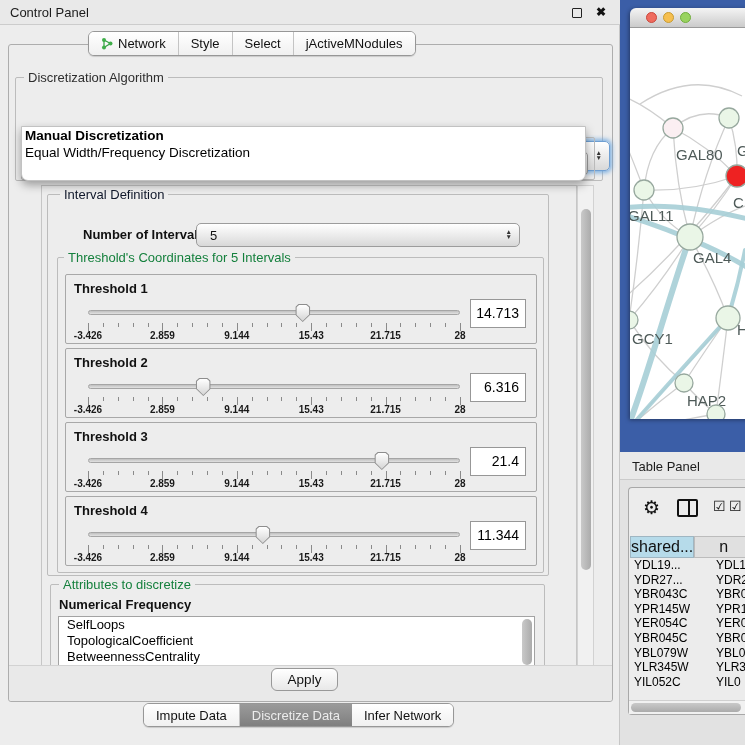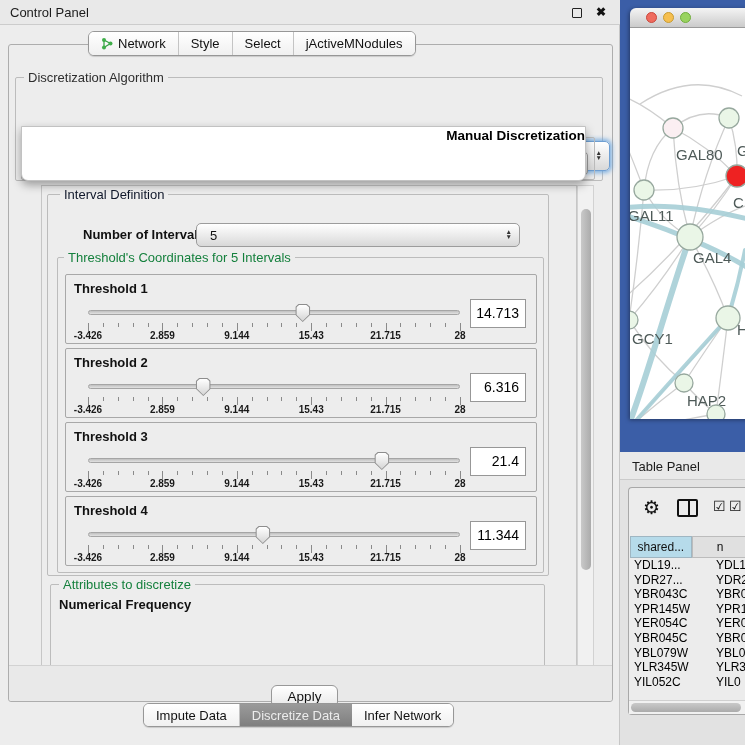--- a/index.html
+++ b/index.html
@@ -27,21 +27,21 @@
   .t-dark{color:#2e2e2e;} .t-green{color:#0f172a;} .t-blue{color:#15803d;}
 
   .combo{position:absolute;background:linear-gradient(#ffffff,#e6e6e6 65%,#d8d8d8);border:1px solid #9c9c9c;border-radius:5px;display:flex;align-items:center;font-size:13px;color:#111;}
   .combo .val{padding-left:13px;}
   .arrows{position:absolute;right:7px;top:50%;transform:translateY(-50%);display:flex;flex-direction:column;font-size:6.5px;line-height:4.6px;color:#333;}
 
   #algo-combo{left:22px;top:96px;width:579px;height:30px;border:1px solid #6f9fd2;box-shadow:0 0 4px 2px rgba(92,158,221,.75);}
   #algo-popup{position:absolute;left:12px;top:81px;width:565px;height:55px;background:#ffffff;border:1px solid #c2c2c2;border-radius:0 0 7px 7px;box-shadow:0 4px 10px rgba(0,0,0,.35);z-index:5;}
   #algo-popup .ph{height:19px;text-align:center;font-size:13px;color:#b5b5b5;padding-top:3px;}
   #algo-popup .item{height:17px;font-size:13.5px;color:#000;padding-left:3px;line-height:17px;}
-  #algo-popup .item.bold{font-weight:bold;text-align:right;}
+  #algo-popup .item.bold{font-weight:bold;}
 
   #tabledata-group{left:20px;top:136px;width:574px;height:43px;}
   #tabledata-combo{left:26px;top:150px;width:561px;height:25px;}
 
   #settings-viewport{position:absolute;left:40px;top:184px;width:536px;height:484px;border:1px solid #c6c6c6;background:#ededed;overflow:hidden;}
   #main-scrollbar{position:absolute;left:576px;top:184px;width:17px;height:484px;background:#f1f1f1;border:1px solid #d2d2d2;}
   .sb-thumb{position:absolute;background:linear-gradient(90deg,#c9c9c9,#ababab);border-radius:5px;}
 
   #interval-group{left:5px;top:8px;width:502px;height:382px;}
   #noi-label{position:absolute;left:35px;top:32px;font-size:13px;font-weight:bold;color:#111;}
@@ -60,40 +60,40 @@
   .thr-value{position:absolute;left:404px;top:24px;width:56px;height:29px;background:#ffffff;border:1px solid #979797;font-size:14px;color:#000;text-align:right;padding:5px 6px 0 0;}
 
   #attrs-group{left:8px;top:398px;width:495px;height:95px;}
   #attrs-subtitle{position:absolute;left:8px;top:12px;font-size:13px;font-weight:bold;color:#111;}
   #attr-list{position:absolute;left:7px;top:31px;width:477px;height:52px;background:#ffffff;border:1px solid #a3a3a3;overflow:hidden;}
   .attr-item{font-size:13px;color:#000;padding-left:8px;line-height:16px;}
   #attr-scrollbar{position:absolute;right:2px;top:2px;width:10px;height:46px;}
   #attr-scrollbar .sb-thumb{left:0;top:0;width:10px;height:46px;}
 
   #bottom-strip{position:absolute;left:0;bottom:0;width:603px;height:36px;background:#e9e9e9;border-top:1px solid #d2d2d2;border-radius:0 0 3px 3px;}
-  #apply-btn{position:absolute;left:262px;top:19px;width:67px;height:23px;background:linear-gradient(#ffffff,#e8e8e8);border:1px solid #989898;border-radius:6px;font-size:13.5px;color:#111;text-align:center;padding-top:3px;}
+  #apply-btn{position:absolute;left:262px;top:2px;width:67px;height:23px;background:linear-gradient(#ffffff,#e8e8e8);border:1px solid #989898;border-radius:6px;font-size:13.5px;color:#111;text-align:center;padding-top:3px;}
 
   
   #right-panel{position:absolute;left:620px;top:0;width:125px;height:745px;background:#e2e2e2;overflow:hidden;}
   #network-frame{position:absolute;left:0;top:0;width:125px;height:452px;}
   #mac-window{position:absolute;left:10px;top:8px;width:120px;height:411px;border-radius:6px 0 0 0;overflow:hidden;box-shadow:-1px 1px 4px rgba(0,0,0,.4);}
   #mac-titlebar{position:absolute;left:0;top:0;width:100%;height:20px;background:linear-gradient(#f4f4f4,#cbcbcb);border-bottom:1px solid #9a9a9a;}
   .light{position:absolute;top:4px;width:11px;height:11px;border-radius:50%;}
   #net-canvas{position:absolute;left:0;top:20px;width:100%;height:391px;background:#ffffff;}
 
   #tp-titlebar{position:absolute;left:0;top:452px;width:125px;height:28px;background:#e9e9e9;border-bottom:1px solid #cbcbcb;}
   #tp-title{position:absolute;left:12px;top:7px;font-size:13px;color:#1c1c1c;}
   #table-container{position:absolute;left:8px;top:487px;width:117px;height:228px;background:#ececec;border:1px solid #a8a8a8;border-right:none;border-radius:4px 0 0 4px;}
   #tp-toolbar{position:absolute;left:0;top:0;width:100%;height:42px;}
   #gear-ic{position:absolute;left:14px;top:8px;font-size:19px;color:#111;}
   #split-ic{position:absolute;left:48px;top:11px;width:21px;height:18px;border:2px solid #111;border-radius:2px;}
   #split-ic::after{content:"";position:absolute;left:50%;top:0;width:2px;height:100%;background:#111;}
   .cb-ic{position:absolute;top:10px;font-size:14px;color:#111;}
   #grid-header{position:absolute;left:1px;top:48px;width:130px;height:22px;display:flex;}
-  .hcell{font-size:12px;color:#111;border:1px solid #9fb6c2;display:flex;align-items:center;text-align:center;}
+  .hcell{font-size:16px;color:#111;border:1px solid #9fb6c2;display:flex;align-items:center;text-align:center;}
   .hcell.sel{width:78px;background:#b6dbea;justify-content:center;}
   .hcell.plain{width:80px;background:#e0e0e0;border-color:#bcbcbc;padding-left:24px;}
   #grid-rows{position:absolute;left:1px;top:70px;width:130px;height:133px;overflow:hidden;background:#ececec;}
   .grow{display:flex;height:14.6px;font-size:12px;color:#000;}
   .gc1{width:78px;padding-left:4px;overflow:hidden;white-space:nowrap;}
   .gc2{padding-left:8px;overflow:hidden;white-space:nowrap;}
   #h-scrollbar{position:absolute;left:0;bottom:0;width:100%;height:14px;background:#f1f1f1;border-top:1px solid #d0d0d0;}
   #h-scrollbar .sb-thumb{left:2px;top:2px;width:110px;height:9px;background:linear-gradient(#c9c9c9,#ababab);}
 
   svg text{font-family:"Liberation Sans",sans-serif;}
@@ -132,20 +132,21 @@
   <div id="main-panel">
 
     <div id="disc-group" class="groupbox" style="left:6px;top:32px;width:588px;height:104px;">
       <span class="grouptitle t-dark" style="left:8px;">Discretization Algorithm</span>
     </div>
     <div id="algo-combo" class="combo" style="position:absolute;">
       <span class="arrows">▲<br>▼</span>
     </div>
     <div id="algo-popup">
     <div class="item bold">Manual Discretization</div>
+        <div class="item">Equal Width/Frequency Discretization</div>
       </div>
 
     <div id="tabledata-group" class="groupbox" style="left:12px;top:92px;width:574px;height:43px;">
       <span class="grouptitle t-dark" style="left:4px;">Table Data</span>
     </div>
     <div id="tabledata-combo" class="combo" style="left:18px;top:106px;width:561px;height:25px;">
       <span class="val">galFiltered.sif default node</span>
       <span class="arrows">▲<br>▼</span>
     </div>
 
@@ -332,20 +333,30 @@
                 </div>
                 <div class="thr-value">11.344</div>
               </div>
             </div>
         </div>
       </div>
 
       <div id="attrs-group" class="groupbox">
         <span class="grouptitle t-blue" style="left:8px;">Attributes to discretize</span>
         <span id="attrs-subtitle">Numerical Frequency</span>
+        <div id="attr-list">
+          <div id="attr-items">
+              <div class="attr-item">SelfLoops</div>
+              <div class="attr-item">TopologicalCoefficient</div>
+              <div class="attr-item">BetweennessCentrality</div>
+            </div>
+          <div id="attr-scrollbar">
+              <div class="sb-thumb"></div>
+            </div>
+        </div>
       </div>
     </div>
 
     <div id="main-scrollbar" style="left:568px;top:140px;">
       <div class="sb-thumb" style="left:3px;top:23px;width:10px;height:361px;"></div>
     </div>
 
     <div id="bottom-strip">
       <div id="apply-btn">Apply</div>
     </div>

